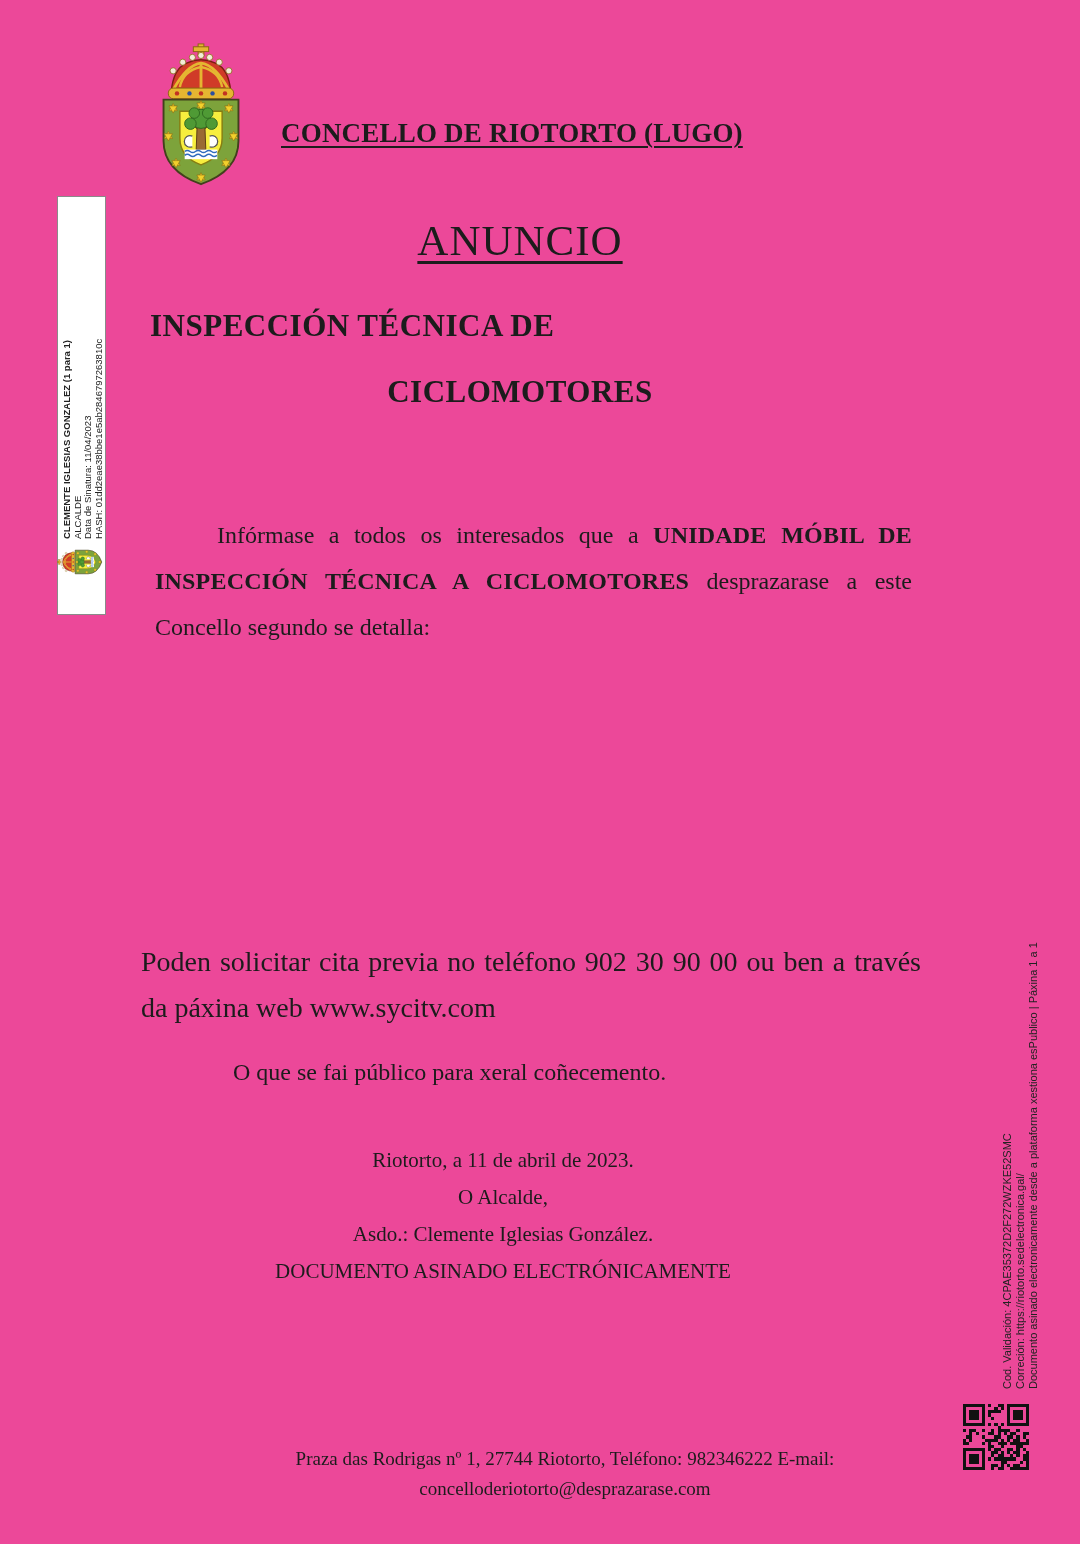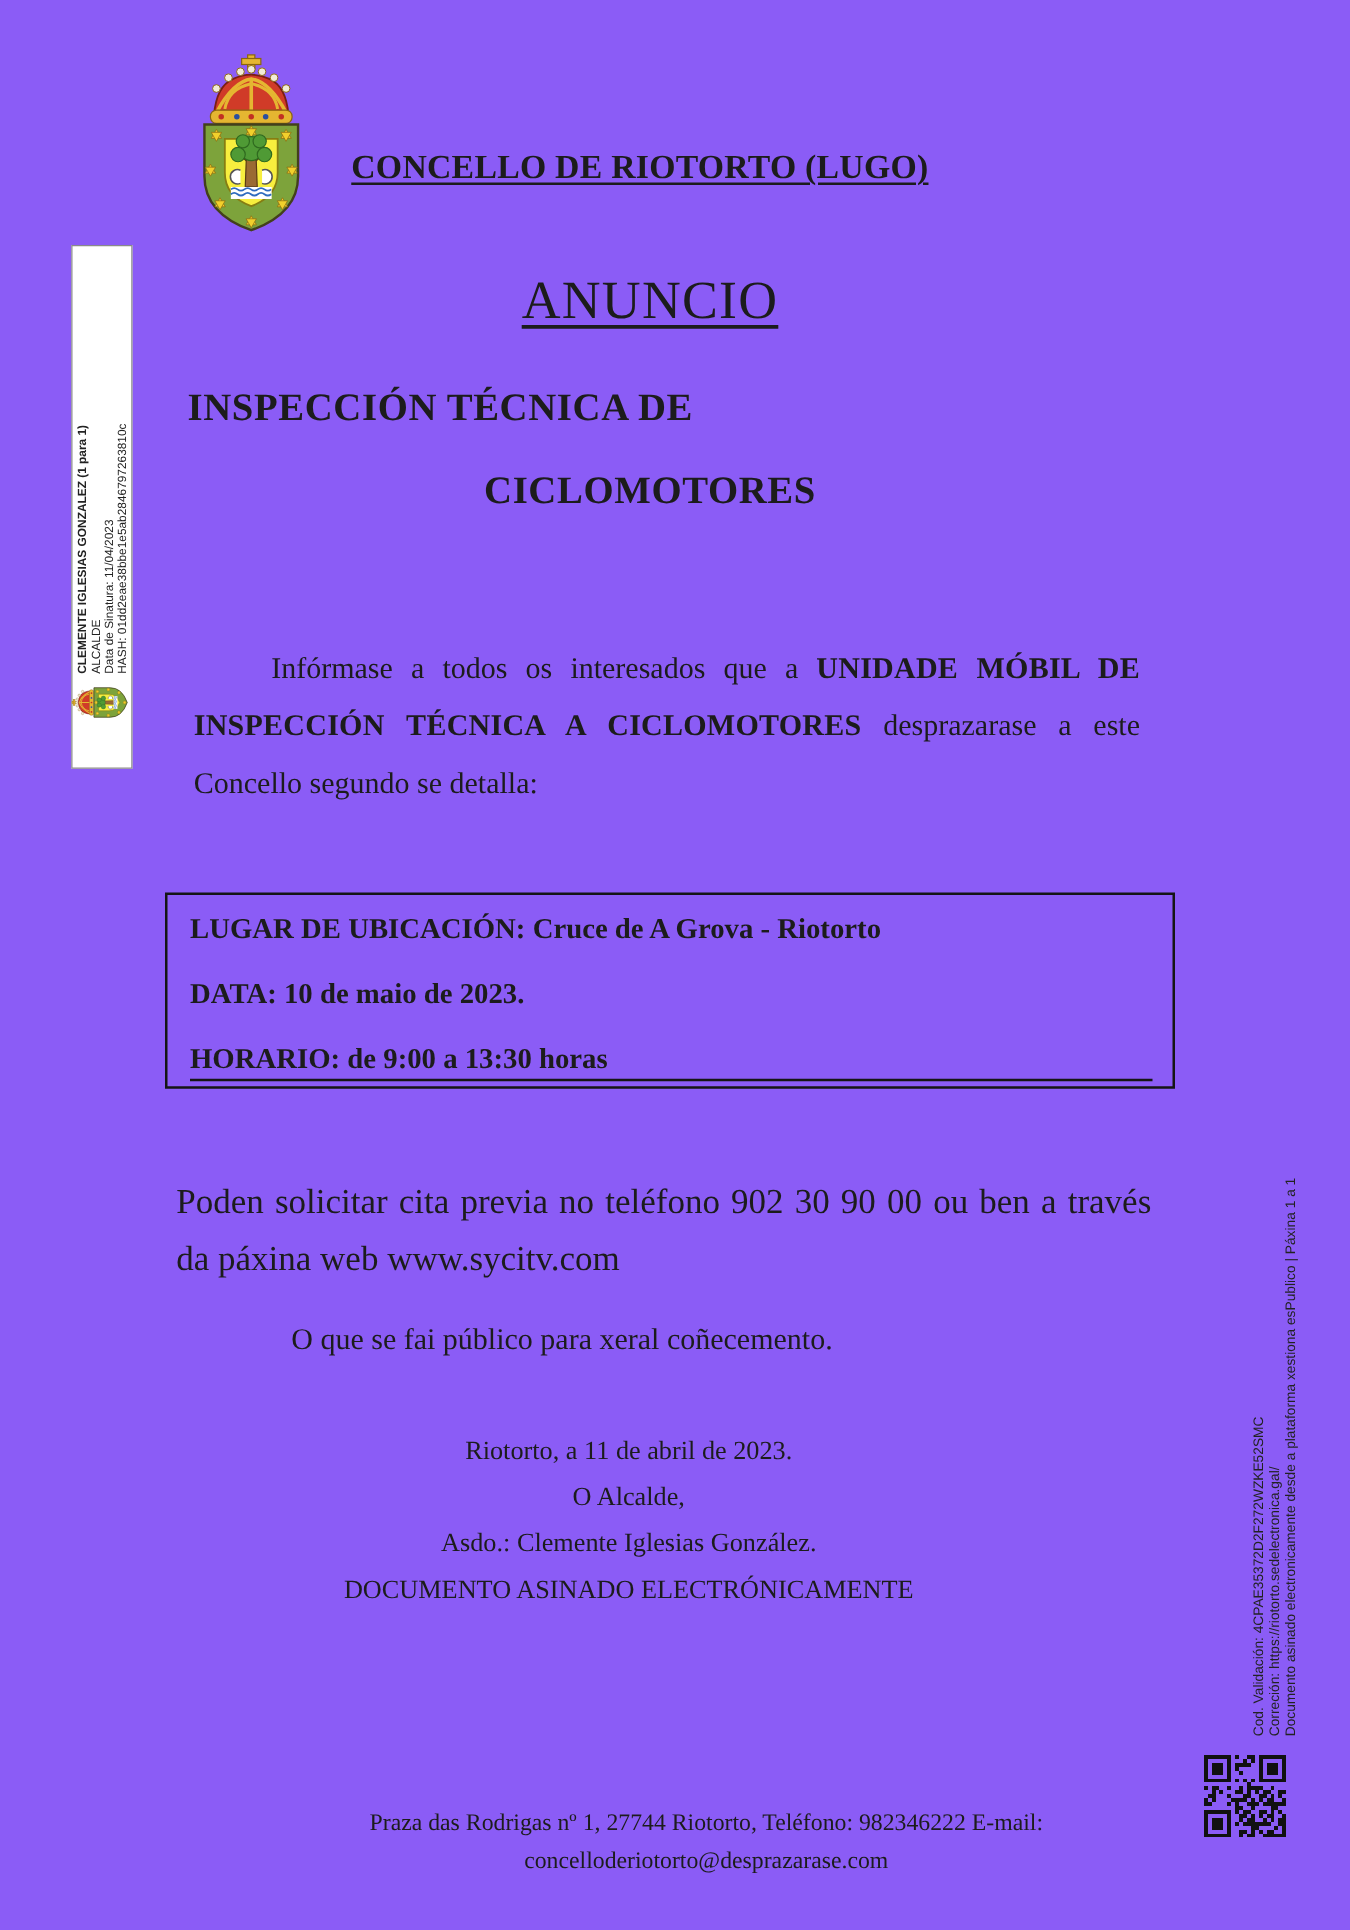--- a/index.html
+++ b/index.html
@@ -1,16 +1,16 @@
 <!DOCTYPE html>
 <html><head>
 <meta charset="utf-8">
 <style>
   html,body{margin:0;padding:0;background:#ffffff;}
-  .page{position:relative;width:1080px;height:1544px;background:#8b5cf6;overflow:hidden;
+  .page{position:relative;width:1080px;height:1544px;background:#ec4899;overflow:hidden;
         font-family:"Liberation Serif","DejaVu Serif",serif;color:#1c1c1c;}
 
   
   .logo-wrap{position:absolute;left:148px;top:42px;width:106px;height:146px;}
   .header-text{position:absolute;left:281px;top:118px;}
   .muni-title{font-size:27px;font-weight:bold;text-decoration:underline;
               text-underline-offset:4px;text-decoration-thickness:2px;letter-spacing:.2px;}
   .muni-cif{font-size:17px;margin-top:5px;}
 
   
@@ -135,25 +135,20 @@
   </div>
 
   <div class="doc-title">
     <span>ANUNCIO</span>
   </div>
   <div class="doc-sub1">INSPECCIÓN TÉCNICA DE</div>
   <div class="doc-sub2">CICLOMOTORES</div>
 
   <p class="intro"><span>Infórmase a todos os interesados que a </span><b>UNIDADE MÓBIL DE INSPECCIÓN TÉCNICA A CICLOMOTORES</b><span> desprazarase a este Concello segundo se detalla:</span></p>
 
-  <div class="info-box">
-    <div class="box-row">LUGAR DE UBICACIÓN: Cruce de A Grova - Riotorto</div>
-    <div class="box-row">DATA: 10 de maio de 2023.</div>
-    <div class="box-row last">HORARIO: de 9:00 a 13:30 horas</div>
-  </div>
 
   <p class="appointment">Poden solicitar cita previa no teléfono 902 30 90 00 ou ben a través da páxina web www.sycitv.com</p>
   <p class="closing">O que se fai público para xeral coñecemento.</p>
 
   <div class="signature">
     <div>Riotorto, a 11 de abril de 2023.</div>
     <div>O Alcalde,</div>
     <div>Asdo.: Clemente Iglesias González.</div>
     <div>DOCUMENTO ASINADO ELECTRÓNICAMENTE</div>
   </div>

